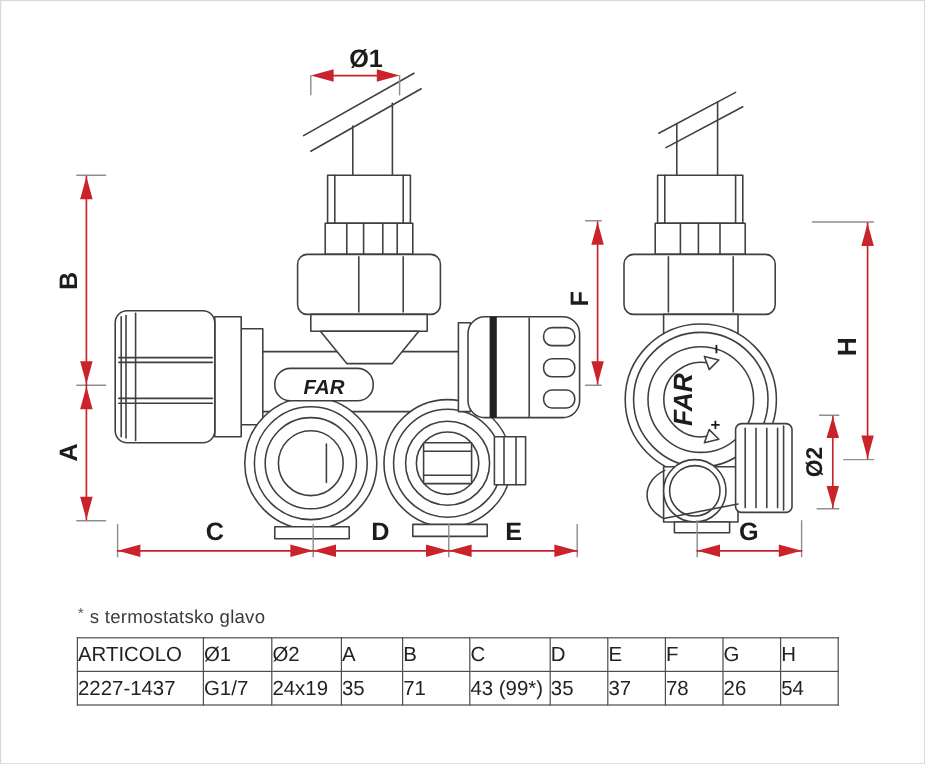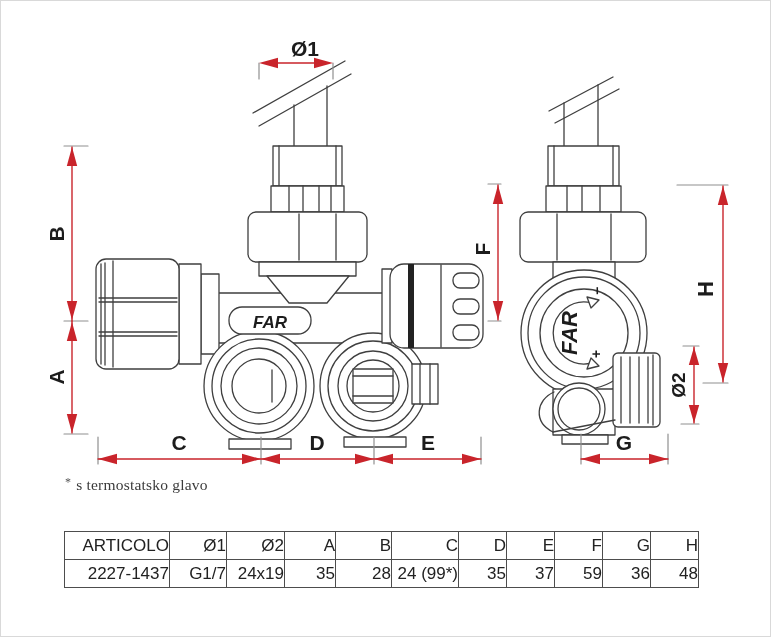--- a/index.html
+++ b/index.html
@@ -5,31 +5,30 @@
   html,body{margin:0;padding:0;background:#fff;}
   #screen{
     position:relative;width:769px;height:635px;background:#ffffff;
     border:1px solid #d9d9d9;overflow:hidden;
     font-family:"Liberation Sans",sans-serif;
   }
   #drawing{position:absolute;left:0;top:0;}
   .dimlabel{font-family:"Liberation Sans",sans-serif;font-weight:bold;fill:#1c1c1c;}
   .brand{font-family:"Liberation Sans",sans-serif;font-weight:bold;font-style:italic;fill:#1c1c1c;}
   #footnote{
-    position:absolute;left:64px;top:475px;font-size:15.5px;color:#3b3b3b;
+    position:absolute;left:64px;top:505px;font-size:15.5px;color:#3b3b3b;
     letter-spacing:0.2px;
-    font-family:Liberation Serif, serif;
   }
   #footnote .marker{font-size:12px;position:relative;top:-4px;margin-right:5px;color:#555;}
   #spec-table{
     position:absolute;left:63px;top:530px;border-collapse:collapse;
     font-size:17px;color:#222;table-layout:fixed;
   }
   #spec-table td{
-    border:1.6px solid #4d4d4d;text-align:right;vertical-align:middle;
+    border:1.6px solid #4d4d4d;text-align:left;vertical-align:middle;
     padding:0;height:27px;overflow:hidden;white-space:nowrap;
   }
 </style>
 </head>
 <body>
 
 <div id="screen">
 
   <svg id="drawing" width="769" height="495" viewBox="0 0 769 495">
     <g stroke="#3f3f3f" stroke-width="1.3" fill="none" stroke-linejoin="round" stroke-linecap="round">
@@ -280,24 +279,24 @@
         <td>E</td>
         <td>F</td>
         <td>G</td>
         <td>H</td>
       </tr>
       <tr>
         <td>2227-1437</td>
         <td>G1/7</td>
         <td>24x19</td>
         <td>35</td>
-        <td>28</td>
-        <td>24 (99*)</td>
+        <td>71</td>
+        <td>43 (99*)</td>
         <td>35</td>
         <td>37</td>
-        <td>59</td>
-        <td>36</td>
-        <td>48</td>
+        <td>78</td>
+        <td>26</td>
+        <td>54</td>
       </tr>
     </tbody>
   </table>
 
 </div>
 
 </body></html>

